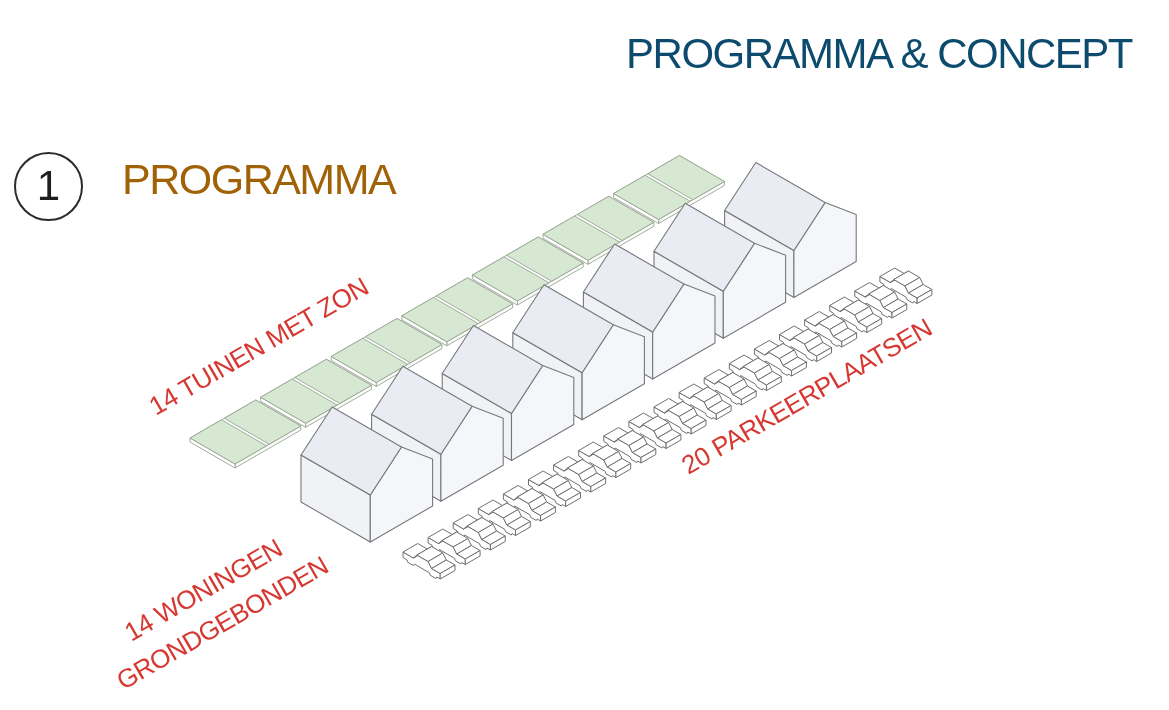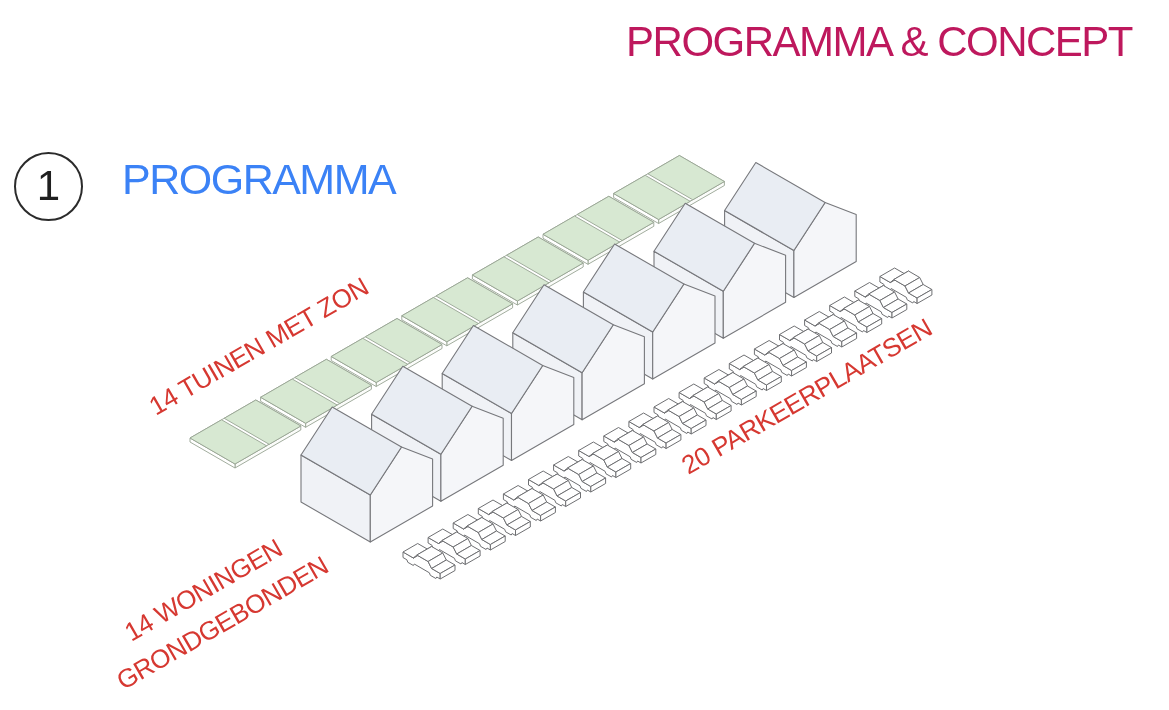--- a/index.html
+++ b/index.html
@@ -31,26 +31,26 @@
   .iso-label{
     position:absolute;
     transform:translate(-50%,-50%) rotate(-30deg);
     font-size:26px;letter-spacing:-0.5px;font-weight:400;
     white-space:nowrap;text-align:center;line-height:1.45;
   }
 </style>
 </head>
 <body>
 
-<div class="page-title" style="color: #be185d;">PROGRAMMA &amp; CONCEPT</div>
+<div class="page-title" style="color: #0c4a6e; margin-top: 12px;">PROGRAMMA &amp; CONCEPT</div>
 
 <div class="section-badge">
   <span>1</span>
 </div>
-<div class="section-title" style="color: #3b82f6;">PROGRAMMA</div>
+<div class="section-title" style="color: #a16207;">PROGRAMMA</div>
 
 <svg id="diagram" width="1169" height="710" viewBox="0 0 1169 710">
     <g>
       <g>
         <polygon points="613.6,193.5 679.4,155.5 724.4,181.5 658.6,219.5" fill="#ffffff" stroke="#97a493" stroke-width="0.9" stroke-linejoin="round"></polygon>
         <polygon points="658.6,219.5 724.4,181.5 724.4,185.5 658.6,223.5" fill="#fbfcfa" stroke="#97a493" stroke-width="0.9" stroke-linejoin="round"></polygon>
         <polygon points="613.6,193.5 658.6,219.5 658.6,223.5 613.6,197.5" fill="#ffffff" stroke="#97a493" stroke-width="0.9" stroke-linejoin="round"></polygon>
         <polygon points="613.6,193.5 645.2,175.3 690.2,201.3 658.6,219.5" fill="#d7e8d2" stroke="#97a493" stroke-width="0.9" stroke-linejoin="round"></polygon>
         <polygon points="647.8,173.8 679.4,155.5 724.4,181.5 692.8,199.8" fill="#d7e8d2" stroke="#97a493" stroke-width="0.9" stroke-linejoin="round"></polygon>
       </g>

